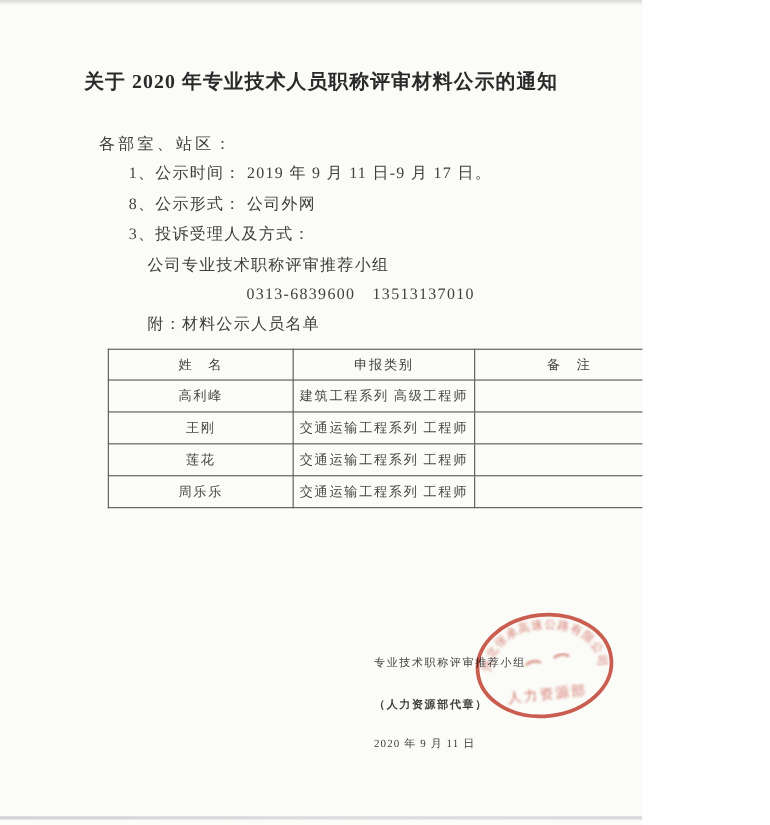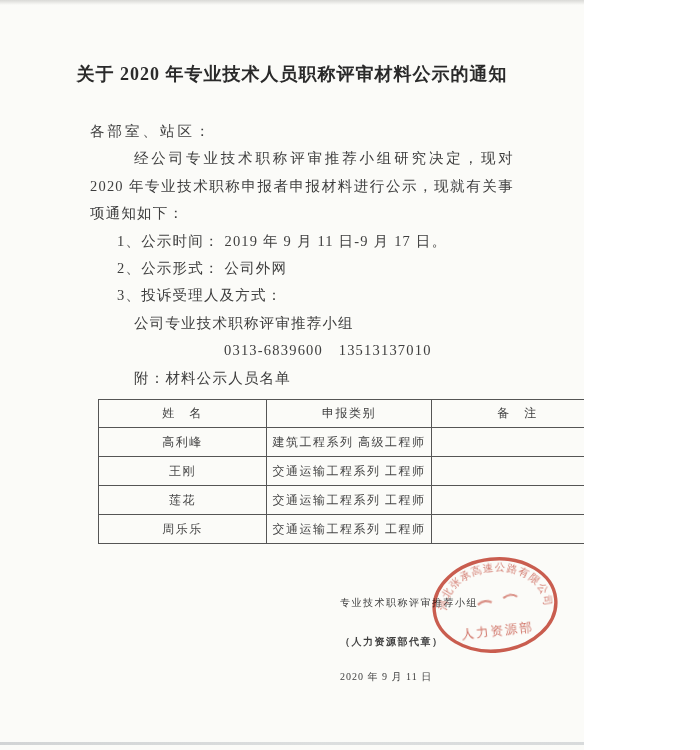--- a/index.html
+++ b/index.html
@@ -69,23 +69,22 @@
 </head>
 <body>
 
 <div class="page">
   <div class="scan-edge-top"></div>
 
   <h1 class="doc-title">关于 2020 年专业技术人员职称评审材料公示的通知</h1>
 
   <div class="doc-body">
     <p class="salutation">各部室、站区：</p>
-    <p class="para">经公司专业技术职称评审推荐小组研究决定，现对 2020 年专业技术职称申报者申报材料进行公示，现就有关事项通知如下：</p>
     <p class="item">1、公示时间： 2019 年 9 月 11 日-9 月 17 日。</p>
-    <p class="item">2、公示形式： 公司外网</p>
+    <p class="item">8、公示形式： 公司外网</p>
     <p class="item">3、投诉受理人及方式：</p>
     <p class="indented">公司专业技术职称评审推荐小组</p>
     <p class="phone2">0313-6839600　13513137010</p>
     <p class="indented">附：材料公示人员名单</p>
 
     <table class="publicity">
       <colgroup>
         <col style="width:168px">
           <col style="width:165px">
           <col style="width:172px">

